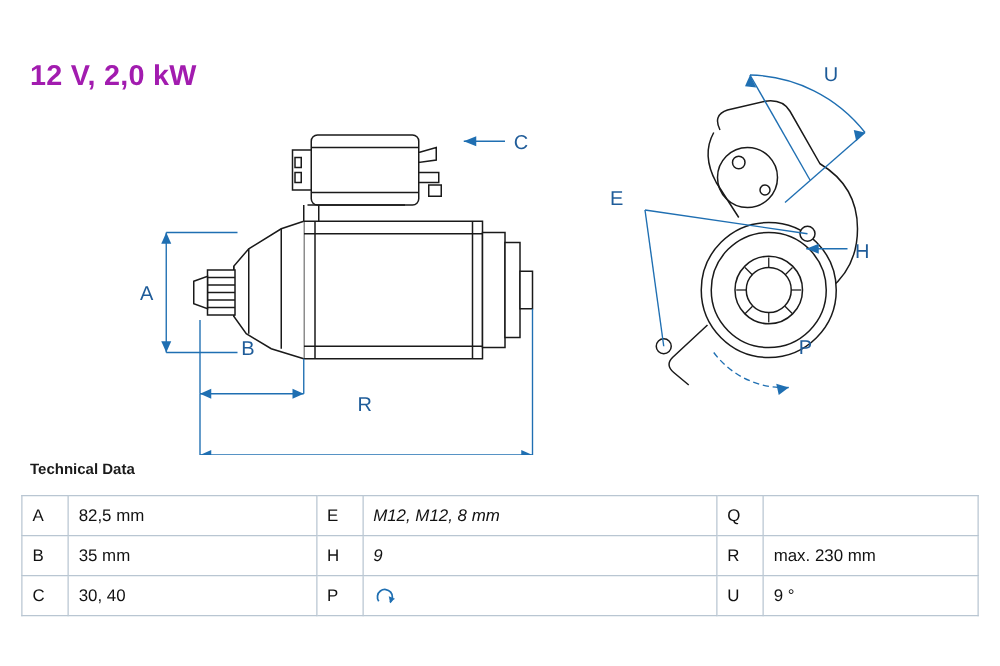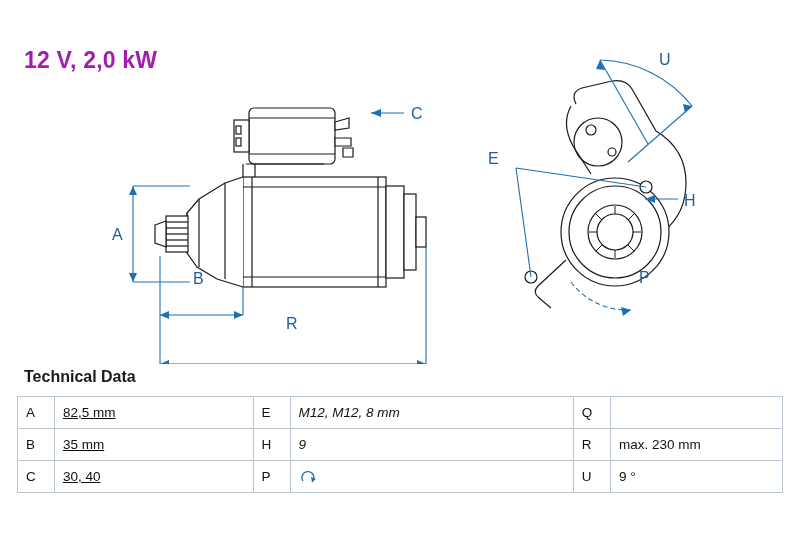--- a/index.html
+++ b/index.html
@@ -15,38 +15,38 @@
     position:absolute;left:24px;top:14px;
     font-size:23px;font-weight:bold;letter-spacing:0.2px;
     color:#a21caf;
     margin-top:33px;
   }
   .drawing{
     position:absolute;left:0;top:34px;width:800px;height:330px;
   }
   .tech-title{
     position:absolute;left:24px;top:368px;
-    font-size:16px;font-weight:bold;color:#1a1a1a;
+    font-size:12px;font-weight:bold;color:#1a1a1a;
   }
   table.tech{
     position:absolute;left:17px;top:396px;
     width:766px;
     border-collapse:collapse;
     font-size:13.5px;
   }
   table.tech td{
     border:1px solid #b9c6d2;
     height:31px;
     padding:0 8px;
     vertical-align:middle;
     white-space:nowrap;
   }
   td.key{width:22px;text-align:left;font-weight:normal;color:#111;}
   td.val{color:#111;}
-  .g1k{width:22px;} .g1v{width:208px;text-decoration:underline;}
+  .g1k{width:22px;} .g1v{width:208px;}
   .g2k{width:22px;} .g2v{width:300px;font-style:italic;}
   .g3k{width:22px;} .g3v{width:170px;}
   .rot-icon{display:inline-block;width:18px;height:18px;vertical-align:-4px;}
   svg{display:block;}
   .lbl{font-family:"Liberation Sans", sans-serif;font-size:16px;fill:#1f5c99;}
 </style>
 </head>
 <body>
 
 <div class="title">12 V, 2,0 kW</div>

